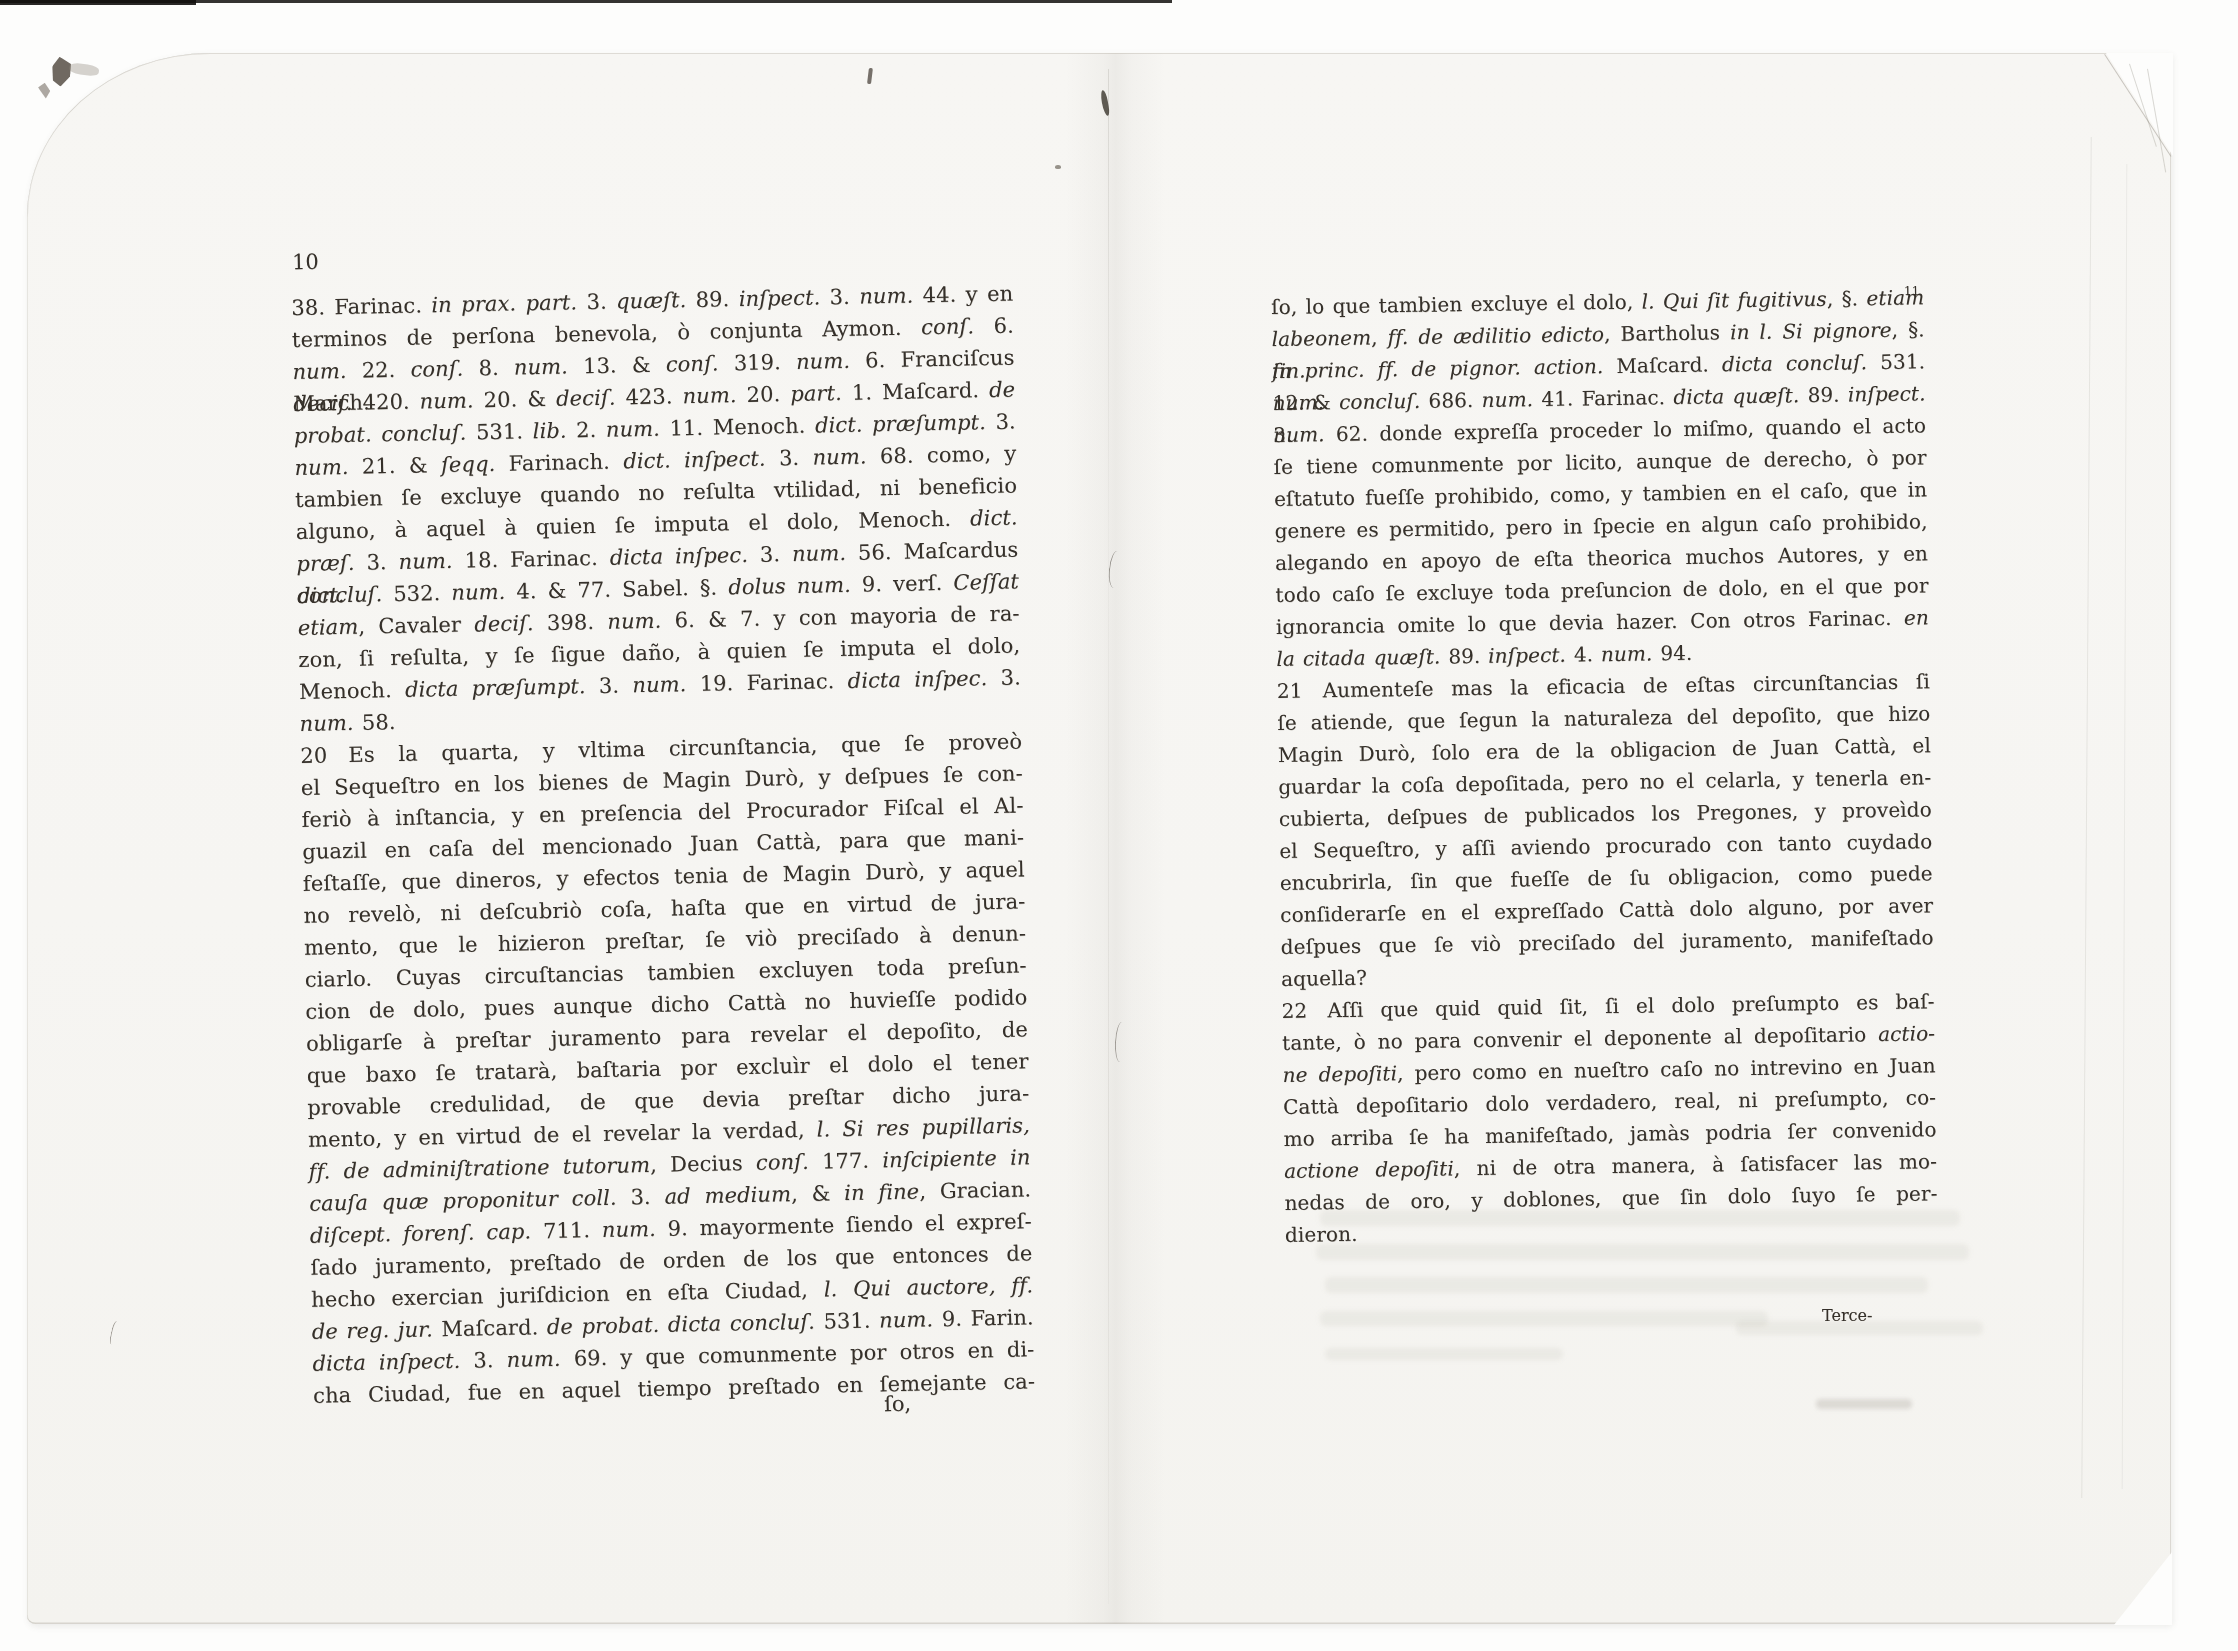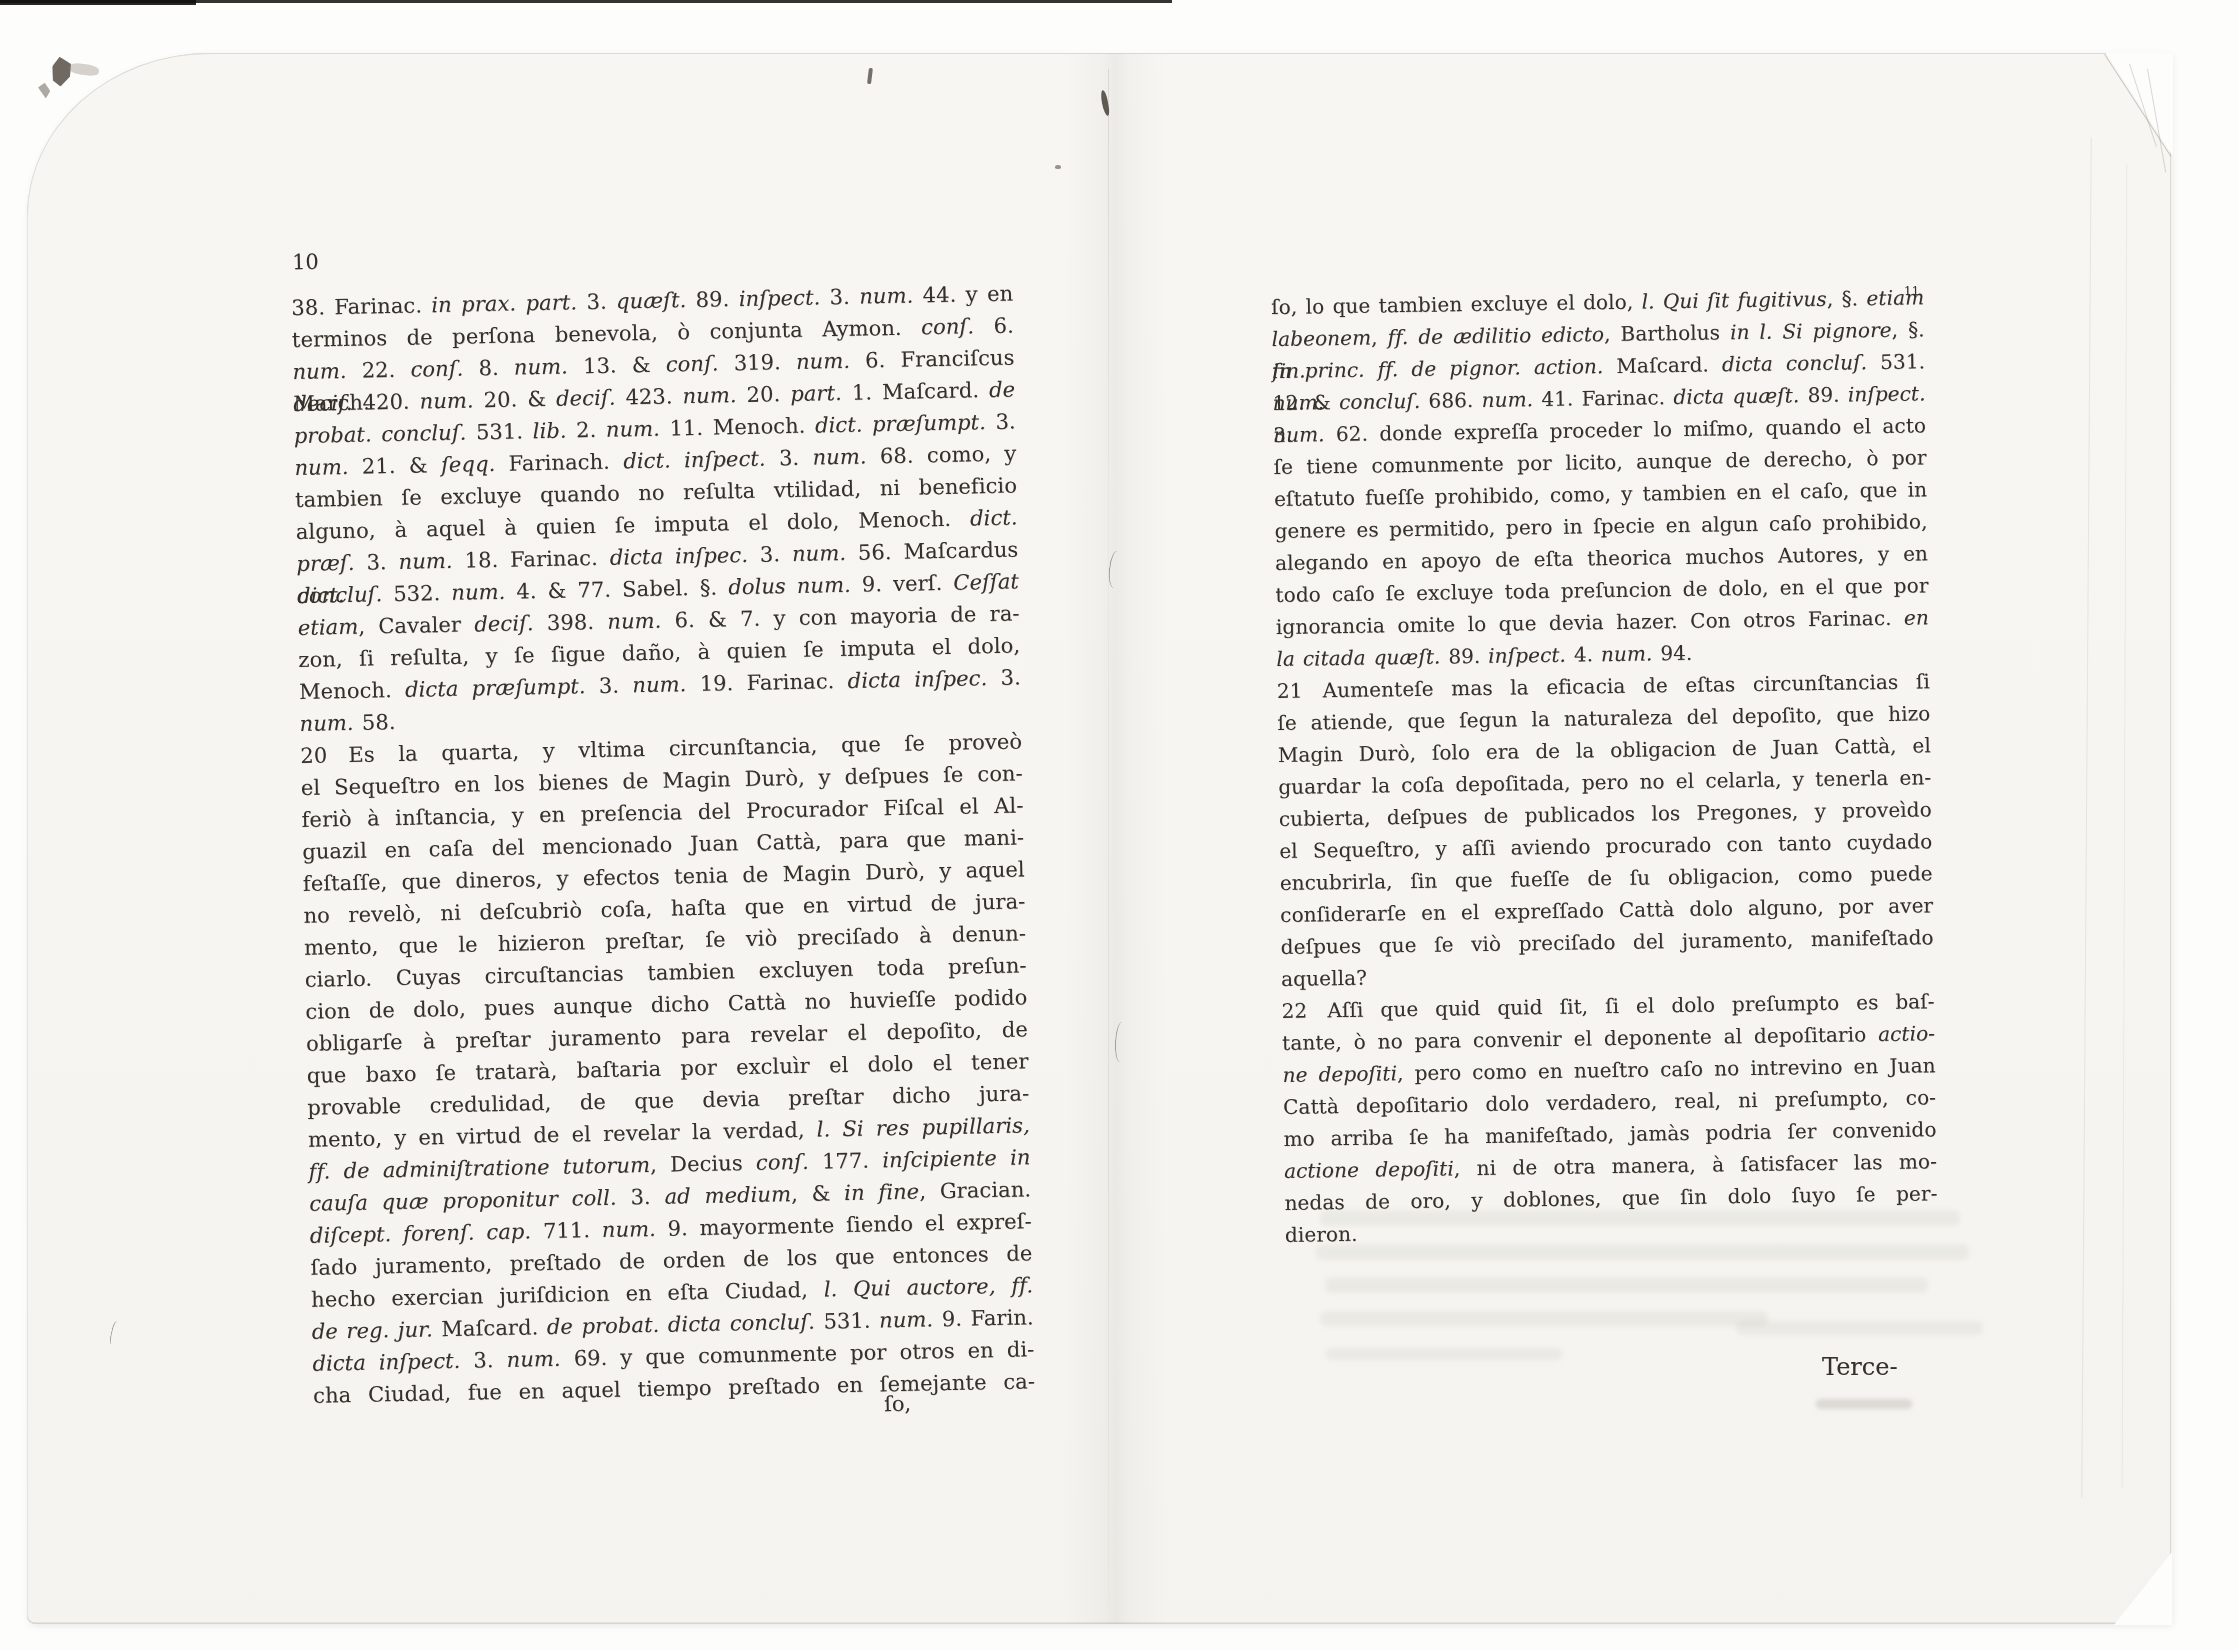--- a/index.html
+++ b/index.html
@@ -78,21 +78,21 @@
   .it{font-style:italic;}
   .block-left{left:291px;top:292px;width:722px;font-size:21px;transform:rotate(-1.15deg);transform-origin:top left;}
   .block-left .line{line-height:32px;height:32px;}
   .block-right{left:1271px;top:291px;width:653px;font-size:20px;transform:rotate(-.85deg);transform-origin:top left;}
   .block-right .line{line-height:32px;height:32px;}
   .pagenum{position:absolute;color:#35302a;text-shadow:0.3px 0.4px 0.3px rgba(70,60,48,.3);}
   .pagenum-left{left:292px;top:250px;font-size:21px;transform:rotate(-1.15deg);}
   .pagenum-right{left:1904px;top:241px;font-size:12px;transform:rotate(-.85deg);margin-top:43px;}
   .catchword{position:absolute;color:#35302a;text-shadow:0.3px 0.4px 0.3px rgba(70,60,48,.3);}
   .catchword-left{left:884px;top:1392px;font-size:21px;transform:rotate(-1.1deg);}
-  .catchword-right{left:1822px;top:1353px;font-size:24px;}
+  .catchword-right{left:1822px;top:1306px;font-size:16px;}
   .catchword-smear{position:absolute;left:1816px;top:1399px;width:96px;height:10px;background:rgba(110,102,90,.18);filter:blur(2.3px);border-radius:4.6px;}
 </style>
 </head>
 <body>
 
 <div class="mark topstrip"></div>
 <div class="mark topstrip2"></div>
 
 <div class="paper"></div>
 <div class="corner-cut-tr"></div>

